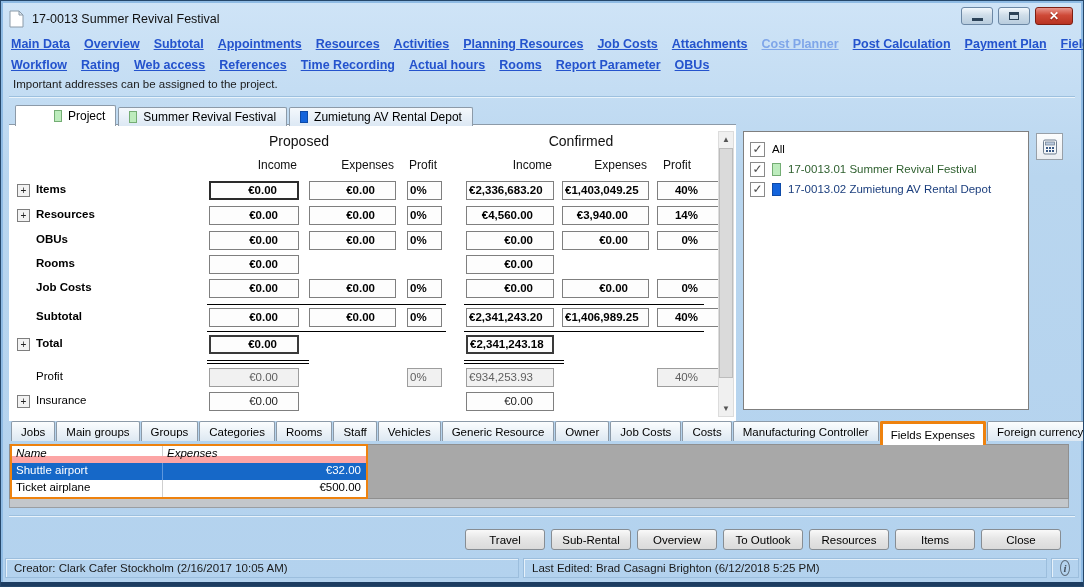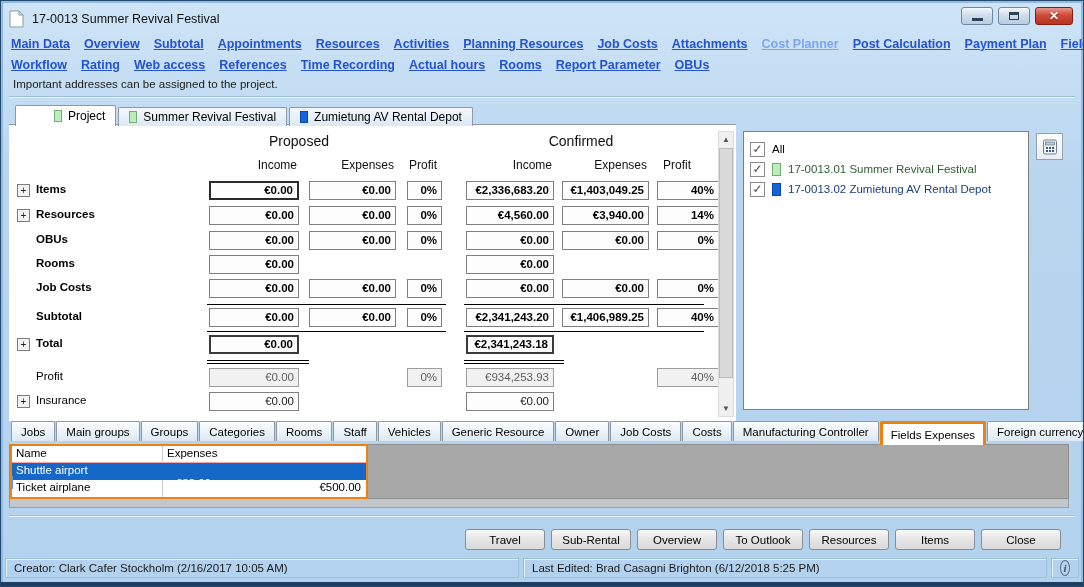--- a/index.html
+++ b/index.html
@@ -52,21 +52,21 @@
     border-top:1px solid #8c9aa8; z-index:4; }
   .grp-hdr { position:absolute; font-size:14px; text-align:center; color:#111; }
   .col-hdr { position:absolute; font-size:12px; color:#111; }
   .cp-row { position:absolute; left:0; width:100%; height:20px; }
   .expander { position:absolute; left:8px; top:3px; width:13px; height:13px; background:#f2f2f2;
     border:1px solid #7e7e7e; display:flex; align-items:center; justify-content:center;
     font-size:10px; line-height:10px; color:#222; }
   .cp-label { position:absolute; left:27px; top:2px; font-weight:bold; font-size:11.5px; }
   .cp-label.normal { font-weight:normal; }
   .fld { position:absolute; top:0; height:19px; border:1px solid #7f7f7f; background:#fdfdfd;
-    font-size:11.5px; font-weight:bold; text-align:right; padding:2px 4px 0 2px; }
+    font-size:11.5px; font-weight:bold; text-align:right; padding:2px 20px 0 2px; }
   .fld.focused { border:2px solid #2b2b2b; padding-top:1px; }
   .fld.thick { border:2px solid #3a3a3a; padding-top:1px; }
   .fld.muted { background:#f1f1f1; border-color:#9d9d9d; color:#5f5f5f; font-weight:normal; }
   .fld.plain { font-weight:normal; color:#222; }
   .p-inc { left:200px; width:90px; }
   .p-exp { left:300px; width:87px; }
   .p-pft { left:398px; width:35px; }
   .c-inc { left:457px; width:88px; }
   .c-exp { left:553px; width:87px; }
   .c-pft { left:648px; width:62px; }
@@ -100,26 +100,26 @@
     border:1px solid #8c9aa8; border-bottom:none; border-radius:2px 2px 0 0; font-size:11.5px; margin-right:1px; white-space:nowrap; }
   .btab.active { height:24px; background:#fff; border:3px solid #ee820e; border-bottom:none; padding:0 8px; z-index:7; }
 
   
   .gray-panel { position:absolute; left:8px; top:443px; width:1060px; height:55px; background:#a8a8a8;
     border:1px solid #8f8f8f; z-index:4; }
   .gray-strip { position:absolute; left:8px; top:498px; width:1060px; height:9px; background:#c3c7cb;
     border:1px solid #9a9ea2; border-top:none; z-index:4; }
   .travel-table { position:absolute; left:0px; top:-1px; width:358px; border:2px solid #ee820e; background:#fff; }
   .tt-row { display:flex; height:17px; font-size:11.5px; }
-  .tt-hdr { border-bottom:1px solid #fca5a5; }
+  .tt-hdr { border-bottom:7px solid #fca5a5;font-style:italic; }
   .tt-name { width:150px; padding:1px 4px 0 4px; }
   .tt-exp { width:204px; padding:1px 5px 0 4px; border-left:1px solid #cfcfcf; }
   .tt-hdr .tt-exp { text-align:left; }
   .tt-data .tt-exp { text-align:right; }
-  .tt-row.selected { background:#1668c8; color:#fff;flex-direction:column; }
+  .tt-row.selected { background:#1668c8; color:#fff; }
   .tt-row.selected .tt-exp { border-left-color:#5e97dd; }
 
   
   .footline { position:absolute; left:8px; right:8px; top:514px; height:2px; border-top:1px solid #9dc0de; border-bottom:1px solid #e9f3fb;}
   .footer-buttons { position:absolute; right:22px; top:528px; display:flex; gap:6px; }
   .fbtn { width:80px; height:21px; border:1px solid #878d93; border-radius:3px;
     background:linear-gradient(#f9f9f9,#e6e6e6 45%,#dadada); font-size:11.5px; display:flex;
     align-items:center; justify-content:center; font-family:"Liberation Sans",sans-serif; }
 
   

